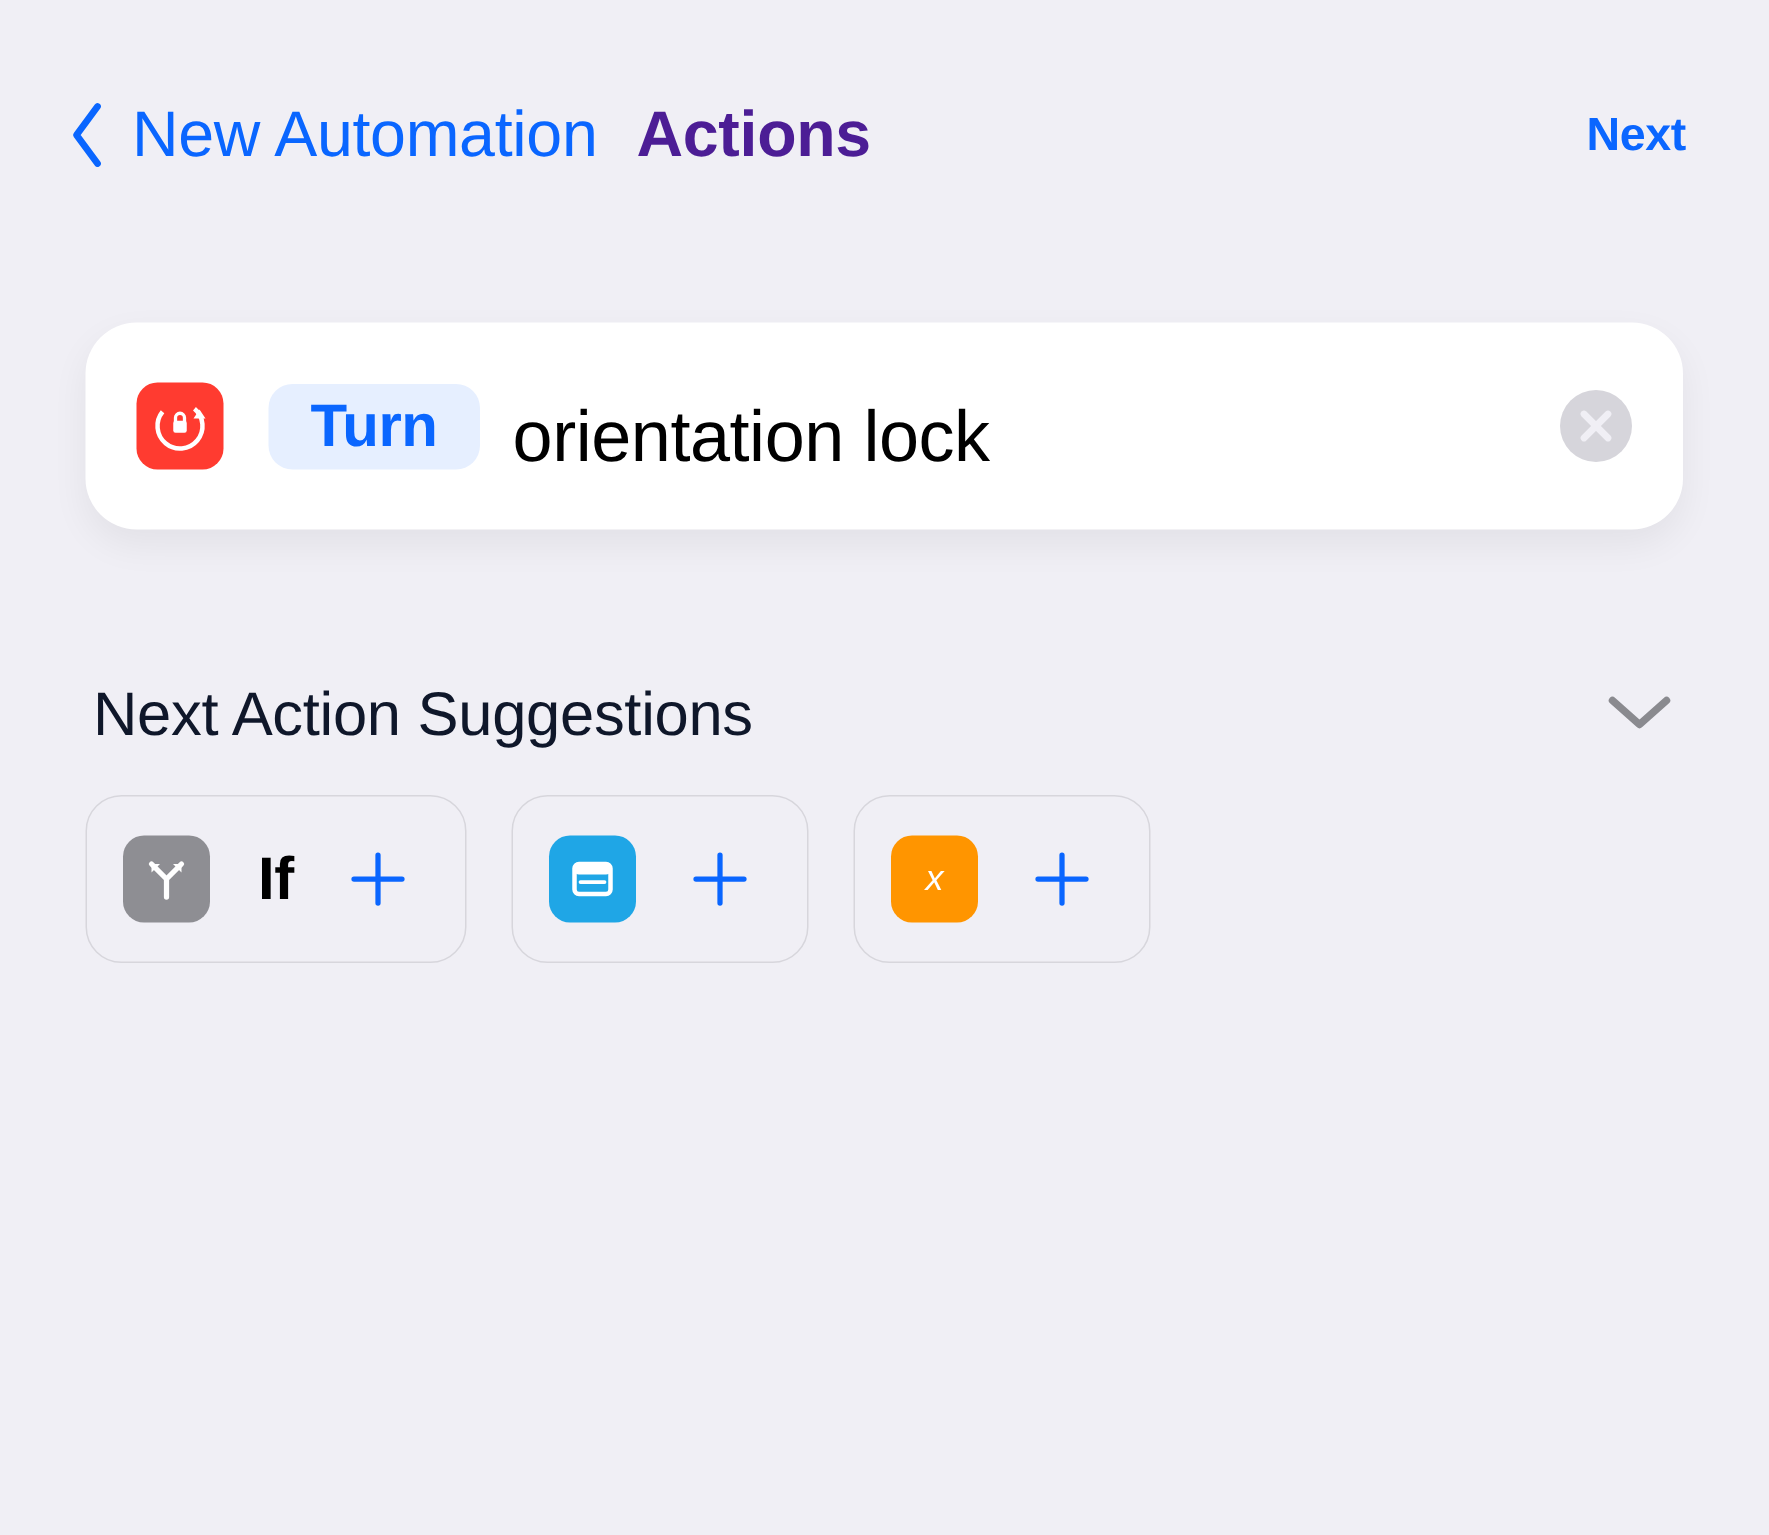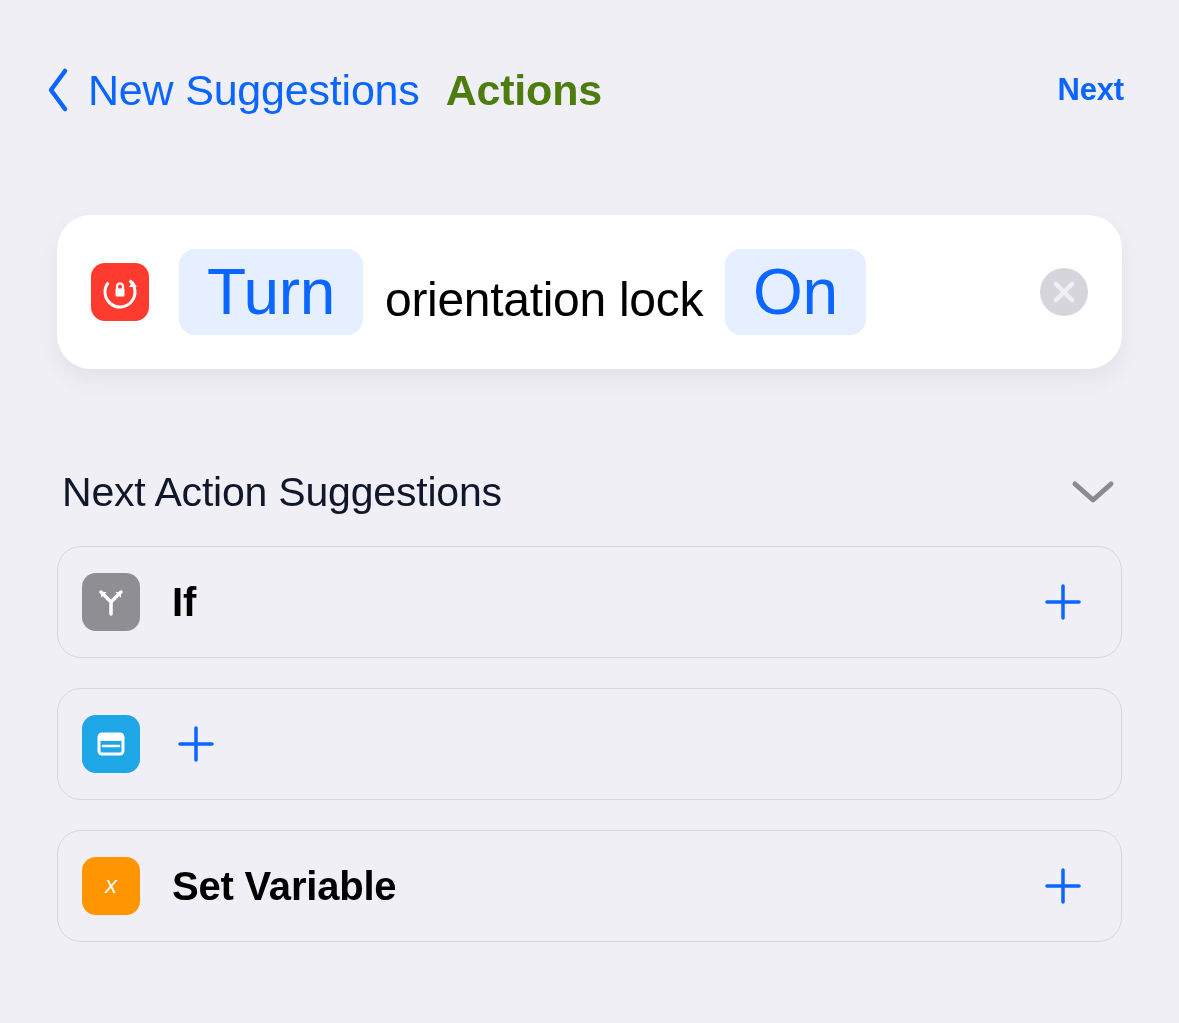--- a/index.html
+++ b/index.html
@@ -43,21 +43,21 @@
       stroke-linejoin: round;
       fill: none;
     }
     .nav-back-label {
       color: #0a66ff;
       font-size: 43px;
       font-weight: 400;
       letter-spacing: -0.2px;
     }
     .nav-title {
-      color: #4d7c0f;
+      color: #4c1d95;
       font-size: 43px;
       font-weight: 600;
       margin-left: 18px;
       letter-spacing: -0.2px;
     }
     .nav-next {
       color: #0a66ff;
       font-size: 31px;
       font-weight: 600;
       letter-spacing: -0.2px;
@@ -92,22 +92,22 @@
     }
     .action-text {
       display: flex;
       align-items: center;
       gap: 22px;
       flex: 1;
     }
     .pill {
       background: #e6efff;
       color: #0a66ff;
-      font-size: 64px;
-      font-weight: 400;
+      font-size: 40px;
+      font-weight: 700;
       padding: 6px 28px;
       border-radius: 16px;
       letter-spacing: -0.3px;
     }
     .plain-text {
       color: #000;
       font-size: 48px;
       font-weight: 400;
       letter-spacing: -0.3px;
       margin-top: 15px;
@@ -148,21 +148,21 @@
       height: 30px;
       stroke: #8a8a8f;
       stroke-width: 5;
       stroke-linecap: round;
       stroke-linejoin: round;
       fill: none;
     }
 
     .suggestion-list {
       display: flex;
-      flex-direction: column;
+      flex-direction: row;
       gap: 30px;
       margin-top: 10px;
     }
     .suggestion-row {
       background: #f0eff5;
       border: 1.5px solid #d7d6dc;
       border-radius: 24px;
       padding: 26px 34px 26px 24px;
       display: flex;
       align-items: center;
@@ -210,41 +210,40 @@
 </head>
 <body>
 
 <div class="nav-bar">
   <div class="nav-left">
     <div class="back-chevron">
       <svg viewBox="0 0 28 46">
         <polyline points="21,4 7,23 21,42"></polyline>
       </svg>
     </div>
-    <span class="nav-back-label">New Suggestions</span>
+    <span class="nav-back-label">New Automation</span>
     <span class="nav-title">Actions</span>
   </div>
   <span class="nav-next">Next</span>
 </div>
 
 <div class="content">
 
   <div class="action-card">
     <div class="action-icon">
       <svg viewBox="0 0 40 40">
         <circle cx="20" cy="20" r="15" fill="none" stroke="#fff" stroke-width="3" stroke-dasharray="70 24" transform="rotate(-50 20 20)"></circle>
         <polygon points="33,9 37,15 29,15" fill="#fff"></polygon>
         <rect x="15.5" y="16.5" width="9" height="8" rx="1.5" fill="#fff"></rect>
         <path d="M17 17 v-2.5 a3 3 0 0 1 6 0 V17" fill="none" stroke="#fff" stroke-width="2.2" stroke-linecap="round"></path>
       </svg>
     </div>
     <div class="action-text">
       <span class="pill">Turn</span>
       <span class="plain-text">orientation lock</span>
-      <span class="pill">On</span>
     </div>
     <div class="delete-btn">
       <svg viewBox="0 0 22 22">
         <line x1="3" y1="3" x2="19" y2="19"></line>
         <line x1="19" y1="3" x2="3" y2="19"></line>
       </svg>
     </div>
   </div>
 
   <div class="section-header">
@@ -290,21 +289,20 @@
         </svg>
       </div>
     </div>
 
     <div class="suggestion-row">
       <div class="sug-icon sug-icon-orange">
         <svg viewBox="0 0 36 36">
           <text x="18" y="25" font-size="24" font-style="italic" font-family="serif" fill="#fff" text-anchor="middle" font-weight="500">x</text>
         </svg>
       </div>
-      <span class="sug-label">Set Variable</span>
       <div class="add-btn">
         <svg viewBox="0 0 38 38">
           <line x1="19" y1="3" x2="19" y2="35"></line>
           <line x1="3" y1="19" x2="35" y2="19"></line>
         </svg>
       </div>
     </div>
 
   </div>
 

